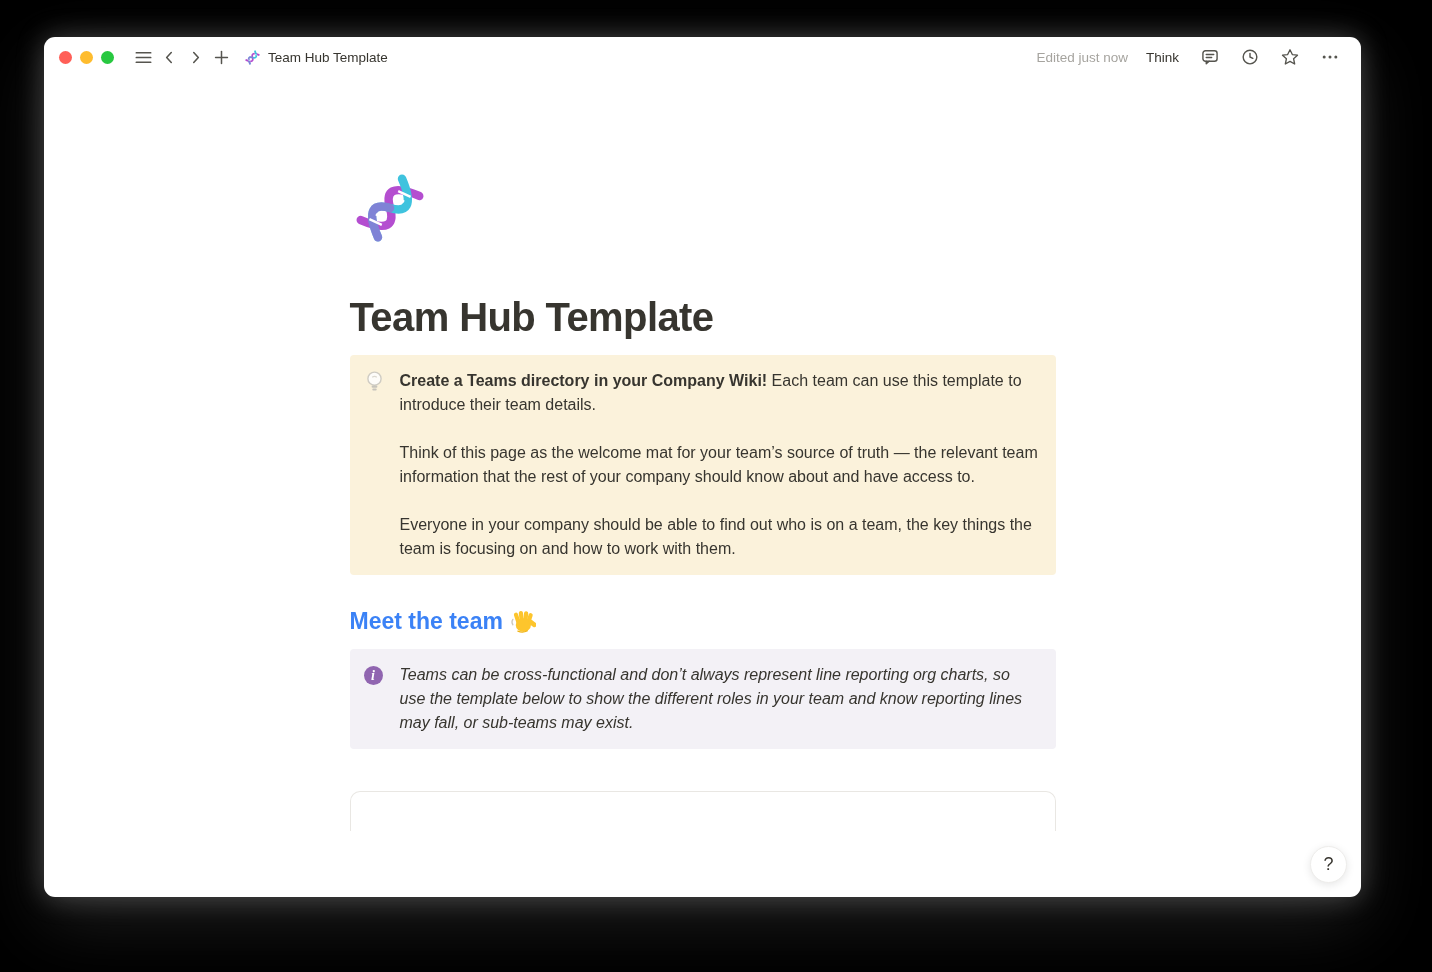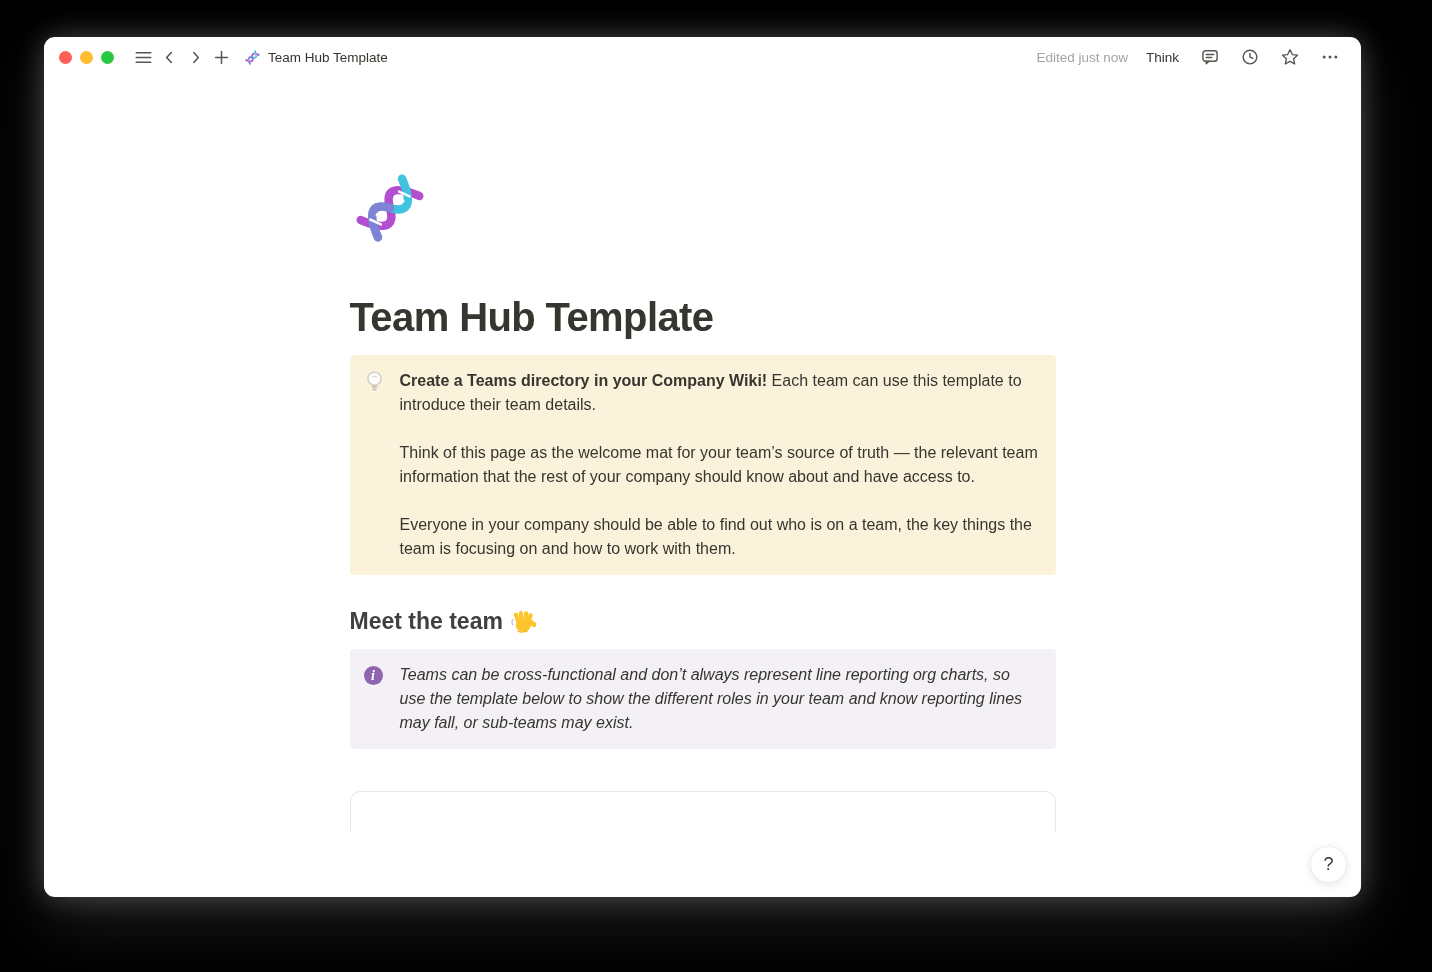--- a/index.html
+++ b/index.html
@@ -52,21 +52,21 @@
   }
   .callout { display:flex; border-radius:4px; padding:14px 16px 14px 14px; margin-top:14px; }
   .callout.tip  { background:#fbf2db; }
   .callout.info { background:#f3f1f6; margin-top:14px; }
   .callout-icon { width:26px; flex:none; margin-right:10px; padding-top:1px; }
   .callout-body { font-size:16px; line-height:24px; color:#37352f; }
   .callout-body p { margin:0 0 24px; }
   .callout-body p:last-child { margin-bottom:0; }
   .callout.info .callout-body { font-style:italic; }
   .section-heading {
-    margin:33px 0 0; font-size:23px; font-weight:700; color:#404040;
+    margin:33px 0 0; font-size:23px; font-weight:700; color:#3b82f6;
     display:flex; align-items:center; gap:6px; cursor:text;
   }
   .partial-card {
     margin-top:42px; background:#fff;
     border:1px solid #e9e7e3; border-bottom:none;
     border-radius:10px 10px 0 0;
     height:40px; padding:9px 12px 0;
   }
   
   .help-btn {

